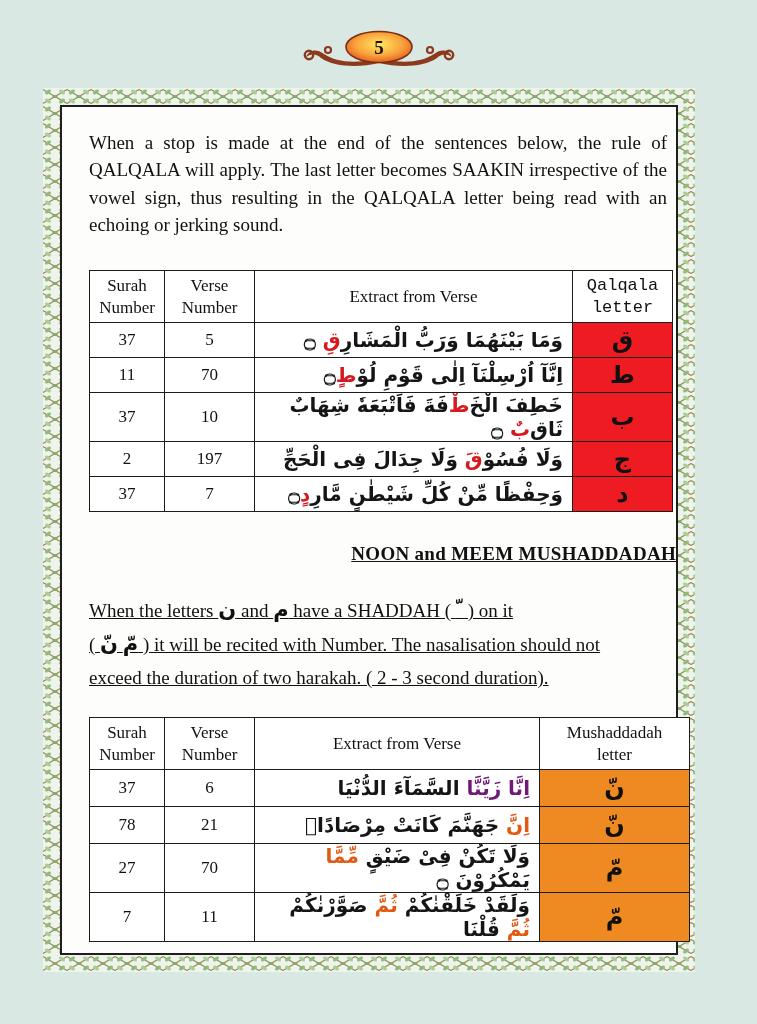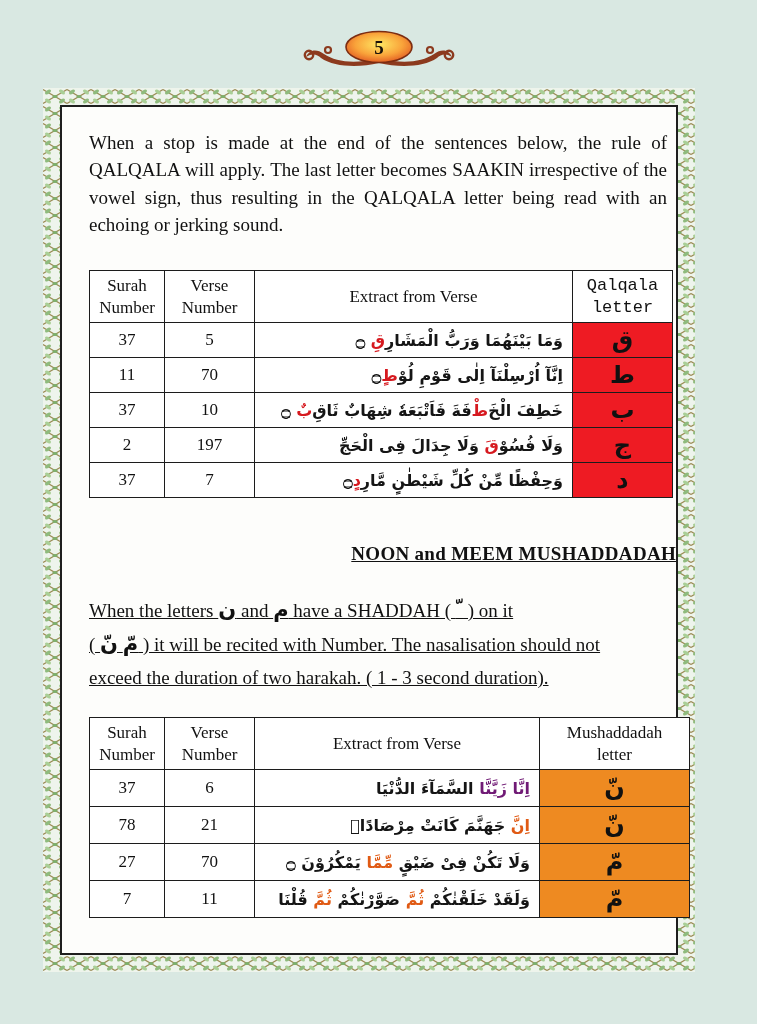--- a/index.html
+++ b/index.html
@@ -8,21 +8,21 @@
   .ornament{position:absolute;top:26px;left:50%;transform:translateX(-50%);}
   .frame{position:absolute;left:43px;top:72px;width:652px;height:884px;margin-top:16px;}
   .vines{position:absolute;left:0;top:0;}
   .inner{position:absolute;left:17px;top:17px;right:17px;bottom:17px;background:#fdfdfb;border:2px solid #1e1e1e;}
   .content{position:absolute;left:0;top:0;right:0;bottom:0;}
   .intro{position:absolute;left:27px;top:22px;width:578px;margin:0;font-size:19px;line-height:1.44;color:#111;text-align:justify;}
   .tbl{border-collapse:collapse;table-layout:fixed;position:absolute;background:#fff;}
   .tbl th,.tbl td{border:1.7px solid #1c1c1c;overflow:hidden;}
   .tbl th{font-size:17px;font-weight:400;white-space:pre-line;text-align:center;vertical-align:middle;line-height:1.25;padding:3px 2px;color:#111;}
   .tbl td.num{font-size:17px;text-align:center;color:#111;}
-  .tbl td.extract{direction:rtl;text-align:right;padding:0 9px;font-family:"DejaVu Sans",sans-serif;font-size:16px;font-weight:700;color:#151515;}
+  .tbl td.extract{direction:rtl;text-align:right;padding:0 9px;font-family:"DejaVu Sans",sans-serif;font-size:20px;font-weight:700;color:#151515;}
   .tbl td.letter{text-align:center;font-family:"DejaVu Sans",sans-serif;font-size:24px;font-weight:700;color:#111;}
   .t1{left:27px;top:163px;width:563px;}
   .t2{left:27px;top:610px;width:580px;}
   .t1 thead tr,.t2 thead tr{height:52px;}
   .t1 tbody tr{height:35px;}
   .t2 tbody tr{height:37px;}
   .heading{position:absolute;left:0;top:436px;width:100%;margin:0;text-align:right;font-size:19px;font-weight:700;color:#111;}
   .heading span{text-decoration:underline;letter-spacing:0.3px;}
   .ghunna{position:absolute;left:27px;top:486px;width:580px;font-size:19px;color:#111;}
   .ghunna .line{height:34px;line-height:34px;white-space:nowrap;text-decoration:underline;}
@@ -122,21 +122,21 @@
                 <td class="letter" style="background: rgb(238, 27, 35);">د</td>
               </tr>
             </tbody>
         </table>
 
         <h2 class="heading"><span>NOON and MEEM MUSHADDADAH</span></h2>
 
         <div class="ghunna">
             <div class="line"><span>When the letters  </span><span class="ar">ن</span><span>   and  </span><span class="ar">م</span><span>  have a SHADDAH  ( </span><span class="ar">ﹼ</span><span> ) on it</span></div>
             <div class="line"><span>( </span><span class="ar">نّ</span><span>    </span><span class="ar">مّ</span><span> ) it will be recited with Number. The nasalisation should not</span></div>
-            <div class="line"><span>exceed the duration of two harakah. ( 1 - 3 second duration).</span></div>
+            <div class="line"><span>exceed the duration of two harakah. ( 2 - 3 second duration).</span></div>
           </div>
 
         <table class="tbl t2">
           <thead>
               <tr>
                 <th style="width: 70px;">Surah
 Number</th>
                 <th style="width: 85px;">Verse
 Number</th>
                 <th style="width: 280px;">Extract from Verse</th>

